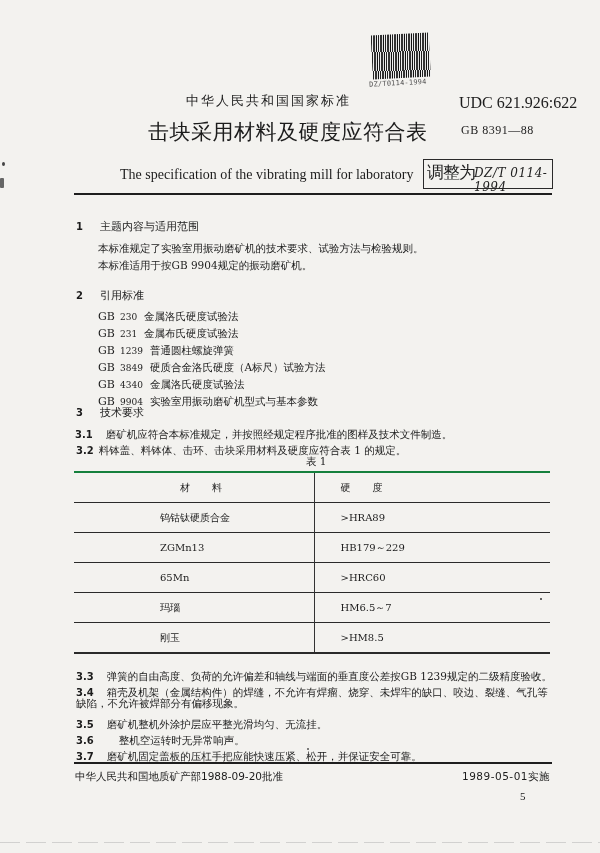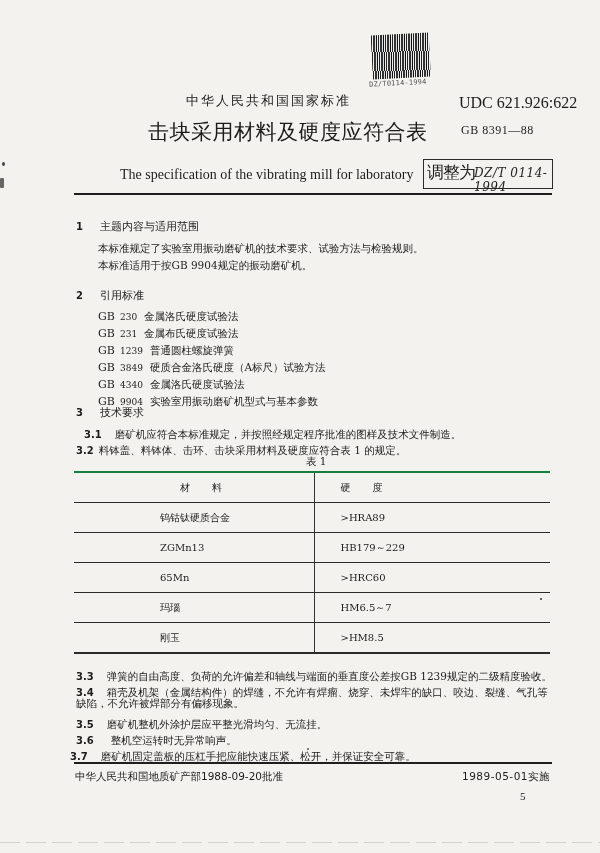--- a/index.html
+++ b/index.html
@@ -87,21 +87,21 @@
   <div style="height:17px"><span class="ref-code">GB</span> <span class="ref-num" style="display:inline-block;width:30px">1239</span><span class="body-txt">普通圆柱螺旋弹簧</span></div>
   <div style="height:17px"><span class="ref-code">GB</span> <span class="ref-num" style="display:inline-block;width:30px">3849</span><span class="body-txt">硬质合金洛氏硬度（A标尺）试验方法</span></div>
   <div style="height:17px"><span class="ref-code">GB</span> <span class="ref-num" style="display:inline-block;width:30px">4340</span><span class="body-txt">金属洛氏硬度试验法</span></div>
   <div style="height:17px"><span class="ref-code">GB</span> <span class="ref-num" style="display:inline-block;width:30px">9904</span><span class="body-txt">实验室用振动磨矿机型式与基本参数</span></div>
 </div>
 
 <div class="abs" style="left:76px;top:401px;">
   <span class="sec-num">3</span>
   <span class="sans bold" style="font-size:11px;margin-left:12px;">技术要求</span>
 </div>
-<div class="abs" style="left:84px;top:423px;">
+<div class="abs" style="left:75px;top:423px;">
   <span class="sec-num">3.1</span>
   <span class="body-txt" style="margin-left:8px">磨矿机应符合本标准规定，并按照经规定程序批准的图样及技术文件制造。</span>
 </div>
 <div class="abs" style="left:76px;top:439px;">
   <span class="sec-num">3.2</span>
   <span class="body-txt" style="margin-left:0">料钵盖、料钵体、击环、击块采用材料及硬度应符合表 1 的规定。</span>
 </div>
 <div class="abs body-txt" style="left:306px;top:455px;">表 1</div>
 
 <table class="mat">
@@ -141,23 +141,23 @@
   <span class="sec-num">3.4</span>
   <span class="body-txt" style="margin-left:8px">箱壳及机架（金属结构件）的焊缝，不允许有焊瘤、烧穿、未焊牢的缺口、咬边、裂缝、气孔等</span>
 </div>
 <div class="abs body-txt" style="left:76px;top:697px;">缺陷，不允许被焊部分有偏移现象。</div>
 <div class="abs" style="left:76px;top:713px;">
   <span class="sec-num">3.5</span>
   <span class="body-txt" style="margin-left:8px">磨矿机整机外涂护层应平整光滑均匀、无流挂。</span>
 </div>
 <div class="abs" style="left:76px;top:729px;">
   <span class="sec-num">3.6</span>
-  <span class="body-txt" style="margin-left:12px">整机空运转时无异常响声。</span>
+  <span class="body-txt" style="margin-left:20px">整机空运转时无异常响声。</span>
 </div>
-<div class="abs" style="left:70px;top:745px;">
+<div class="abs" style="left:76px;top:745px;">
   <span class="sec-num">3.7</span>
   <span class="body-txt" style="margin-left:8px">磨矿机固定盖板的压杠手把应能快速压紧、松开，并保证安全可靠。</span>
 </div>
 
 <div class="rule" style="left:74px;top:762px;width:478px;height:2px;"></div>
 <div class="abs sans bold" style="left:75px;top:770px;font-size:10.5px;">中华人民共和国地质矿产部1988-09-20批准</div>
 <div class="abs sans bold" style="left:462px;top:770px;font-size:10.5px;letter-spacing:0.5px;">1989-05-01实施</div>
 <div class="abs serif" style="left:520px;top:790px;font-size:11px;">5</div>
 
 <div style="position:absolute;left:0;top:842px;width:600px;height:1px;background:repeating-linear-gradient(90deg,#bbb 0 20px,transparent 20px 26px);opacity:0.6"></div>

